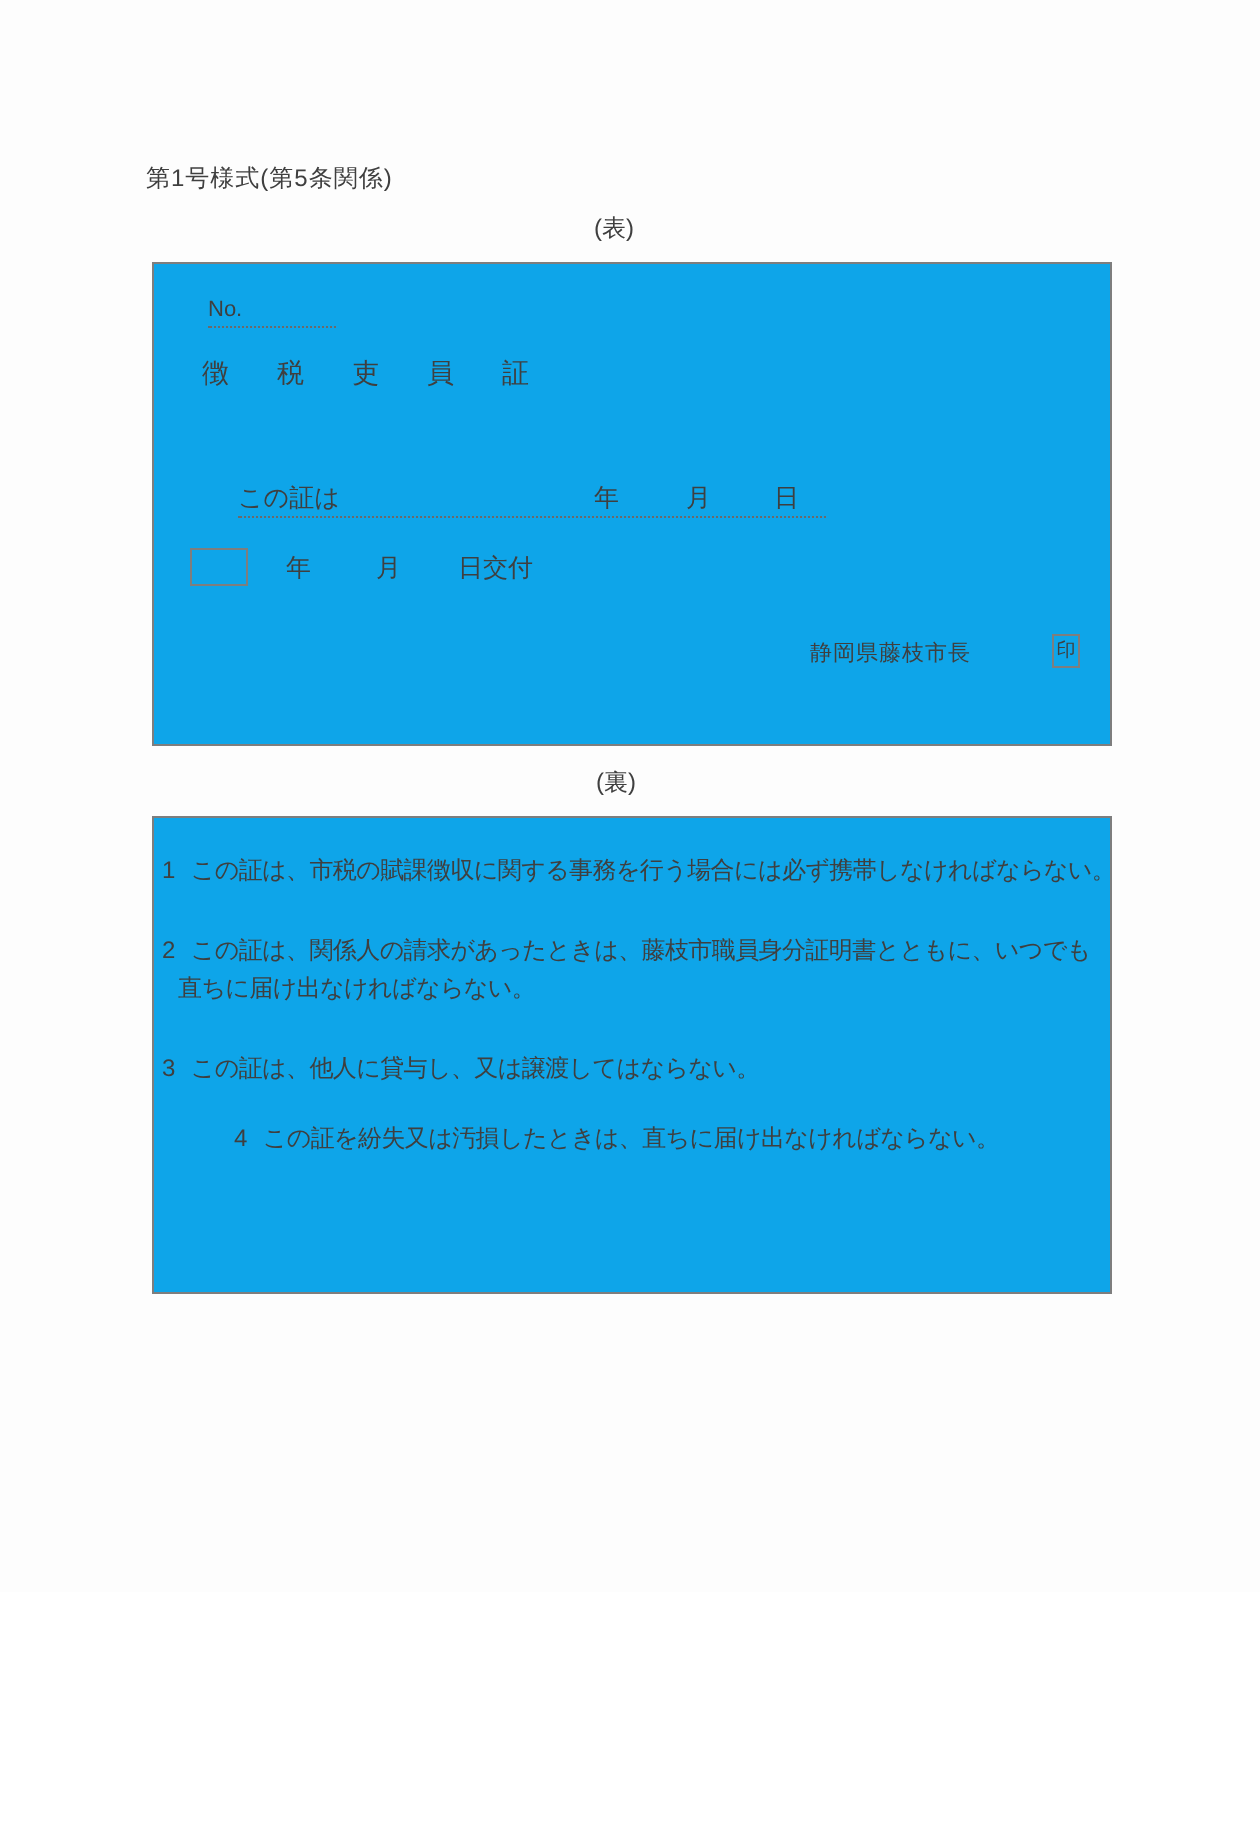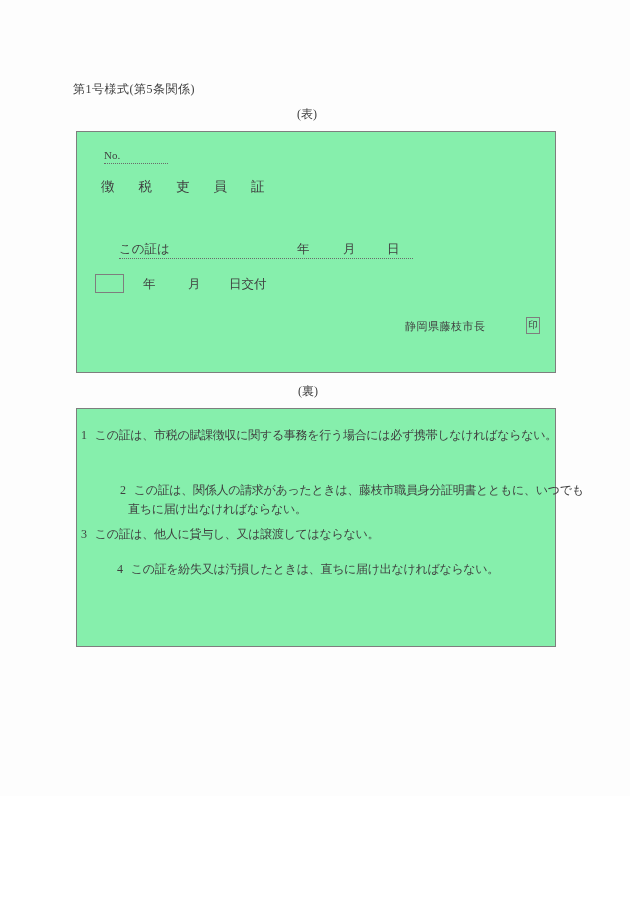--- a/index.html
+++ b/index.html
@@ -2,21 +2,21 @@
 <html><head>
 <meta charset="utf-8">
 <style>
   * { margin: 0; padding: 0; box-sizing: border-box; }
   html, body { background: #ffffff; }
   .page {
     position: relative;
     width: 630px;
     height: 796px;
     background: #fdfdfd;
-    font-family: Liberation Serif, serif;
+    font-family: Liberation Sans, sans-serif;
     color: #3f3f3f;
     overflow: hidden;
   }
   .form-number {
     position: absolute;
     left: 73px; top: 81px;
     font-size: 12px;
     letter-spacing: 0.5px;
     white-space: nowrap;
   }
@@ -26,21 +26,21 @@
     white-space: nowrap;
   }
   .side-label.front { left: 297px; top: 106px; }
   .side-label.back  { left: 298px; top: 383px; }
 
   .card {
     position: absolute;
     left: 76px;
     width: 480px;
     border: 1px solid #7e7e7e;
-    background: #86efac;
+    background: #0ea5e9;
   }
   .card.front-card { top: 131px; height: 242px; }
   .card.back-card  { top: 408px; height: 239px; }
 
   
   .no-field {
     position: absolute;
     left: 27px; top: 16px;
     width: 64px;
     height: 16px;
@@ -110,21 +110,21 @@
   
   .rule-item {
     position: absolute;
     left: 4px;
     right: 2px;
     font-size: 12px;
     letter-spacing: -0.3px;
     line-height: 15px;
   }
   .rule-item.i1 { top: 19px; }
-  .rule-item.i2 { top: 74px; margin-left: 39px; }
+  .rule-item.i2 { top: 59px; }
   .rule-item.i3 { top: 118px; }
   .rule-item.i4 { top: 153px; margin-left: 36px; }
   .rule-line { white-space: nowrap; }
   .rule-line.cont { margin-left: 8px; margin-top: 4px; }
   .rule-num { display: inline-block; margin-right: 8px; }
 </style>
 </head>
 <body>
 
 <div class="page">

